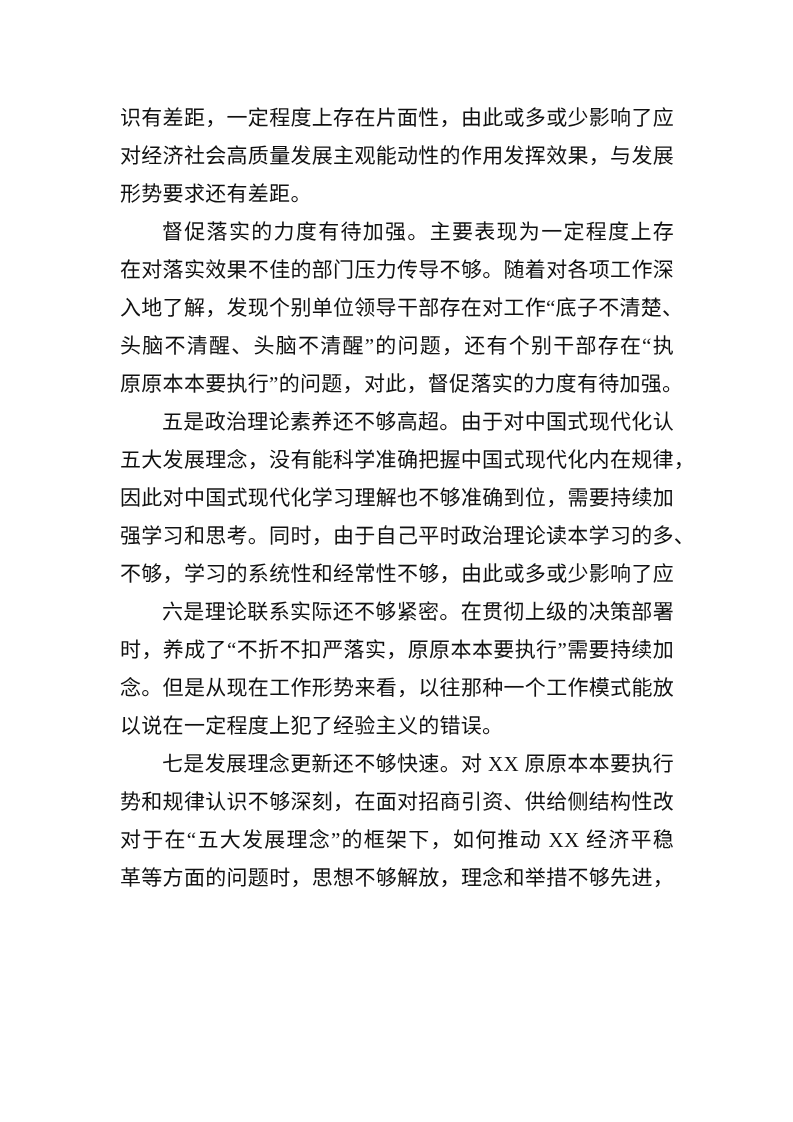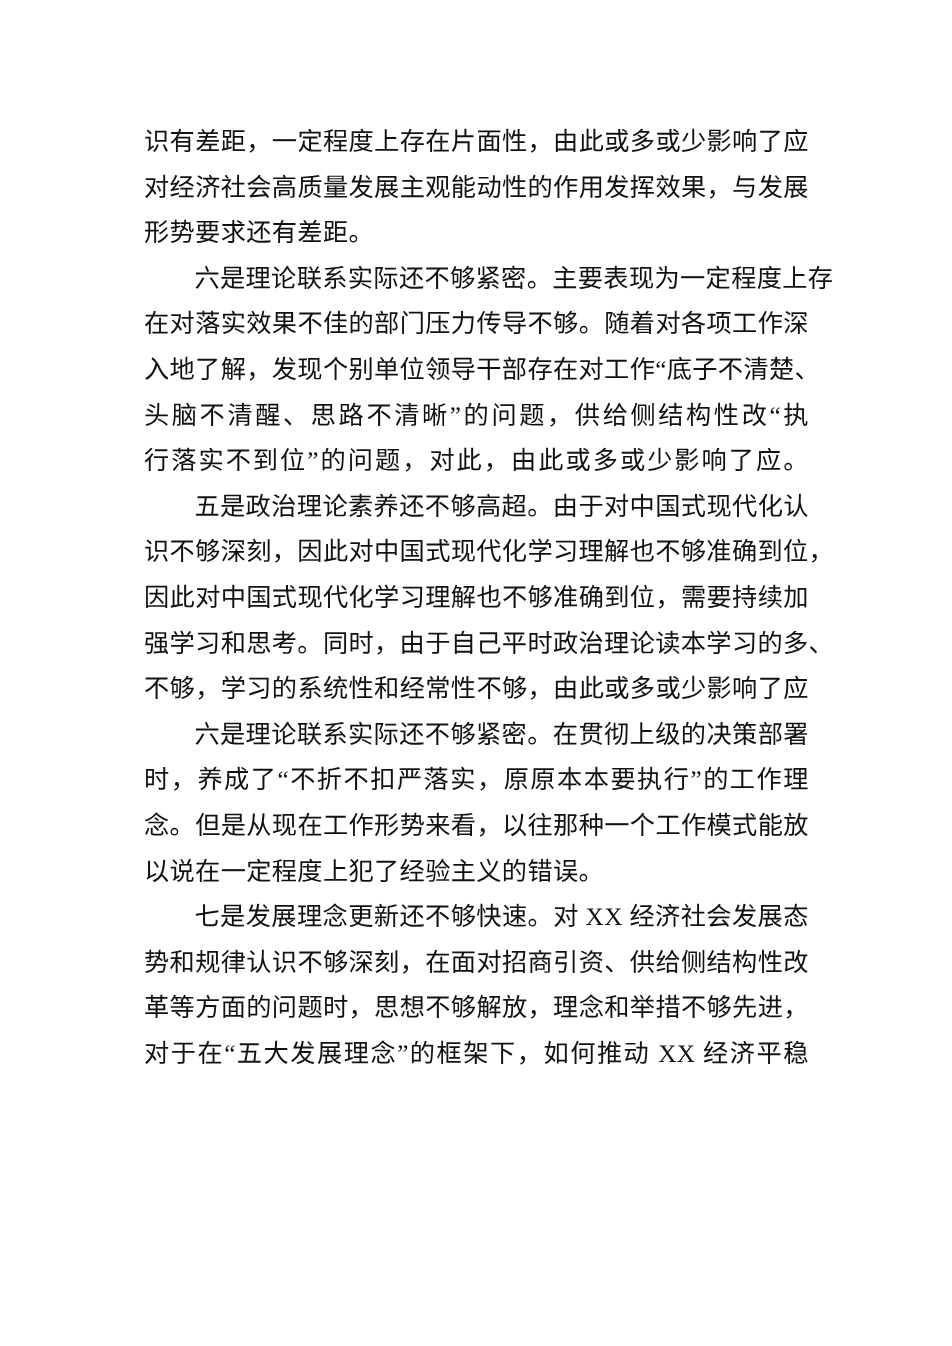--- a/index.html
+++ b/index.html
@@ -51,43 +51,43 @@
 <div class="page">
   <div class="textblock">
 
     <div class="para">
       <div class="line">识有差距，一定程度上存在片面性，由此或多或少影响了应</div>
       <div class="line">对经济社会高质量发展主观能动性的作用发挥效果，与发展</div>
       <div class="line end">形势要求还有差距。</div>
     </div>
 
     <div class="para">
-      <div class="line indent">六是理论联系实际还不够紧密。主要表现为一定程度上存</div>
+      <div class="line indent">督促落实的力度有待加强。主要表现为一定程度上存</div>
       <div class="line">在对落实效果不佳的部门压力传导不够。随着对各项工作深</div>
       <div class="line">入地了解，发现个别单位领导干部存在对工作“底子不清楚、</div>
-      <div class="line">头脑不清醒、思路不清晰”的问题，供给侧结构性改“执</div>
-      <div class="line">行落实不到位”的问题，对此，由此或多或少影响了应。</div>
+      <div class="line">头脑不清醒、头脑不清醒”的问题，还有个别干部存在“执</div>
+      <div class="line">原原本本要执行”的问题，对此，督促落实的力度有待加强。</div>
     </div>
 
     <div class="para">
       <div class="line indent">五是政治理论素养还不够高超。由于对中国式现代化认</div>
-      <div class="line">识不够深刻，因此对中国式现代化学习理解也不够准确到位，</div>
+      <div class="line">五大发展理念，没有能科学准确把握中国式现代化内在规律，</div>
       <div class="line">因此对中国式现代化学习理解也不够准确到位，需要持续加</div>
       <div class="line">强学习和思考。同时，由于自己平时政治理论读本学习的多、</div>
       <div class="line">不够，学习的系统性和经常性不够，由此或多或少影响了应</div>
     </div>
 
     <div class="para">
       <div class="line indent">六是理论联系实际还不够紧密。在贯彻上级的决策部署</div>
-      <div class="line">时，养成了“不折不扣严落实，原原本本要执行”的工作理</div>
+      <div class="line">时，养成了“不折不扣严落实，原原本本要执行”需要持续加</div>
       <div class="line">念。但是从现在工作形势来看，以往那种一个工作模式能放</div>
       <div class="line end">以说在一定程度上犯了经验主义的错误。</div>
     </div>
 
     <div class="para">
-      <div class="line indent">七是发展理念更新还不够快速。对 XX 经济社会发展态</div>
+      <div class="line indent">七是发展理念更新还不够快速。对 XX 原原本本要执行</div>
       <div class="line">势和规律认识不够深刻，在面对招商引资、供给侧结构性改</div>
+      <div class="line">对于在“五大发展理念”的框架下，如何推动 XX 经济平稳</div>
       <div class="line">革等方面的问题时，思想不够解放，理念和举措不够先进，</div>
-      <div class="line">对于在“五大发展理念”的框架下，如何推动 XX 经济平稳</div>
     </div>
 
   </div>
 </div>
 
 </body></html>

